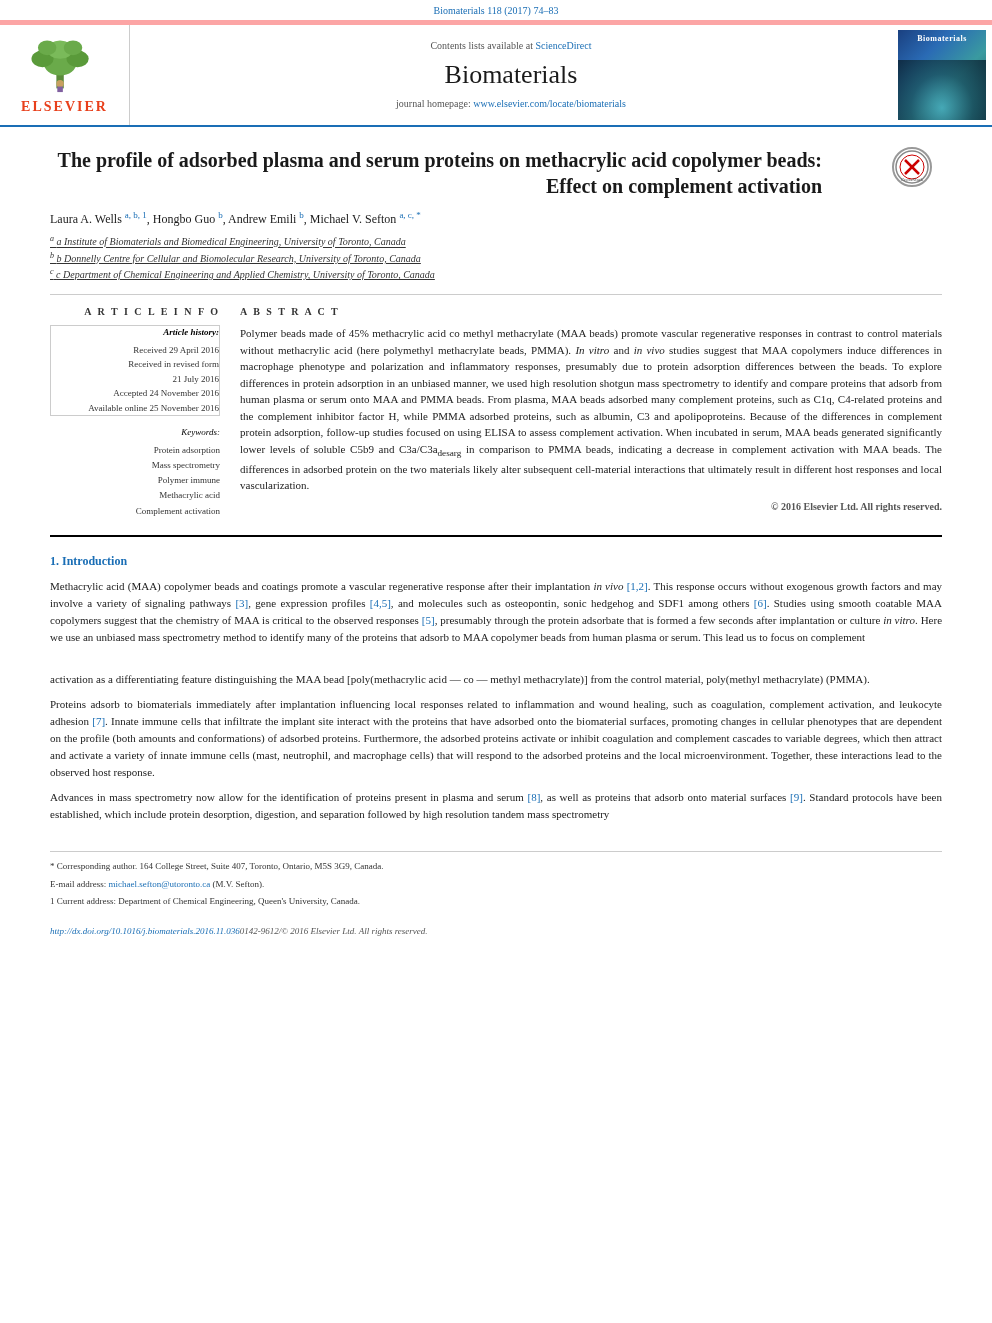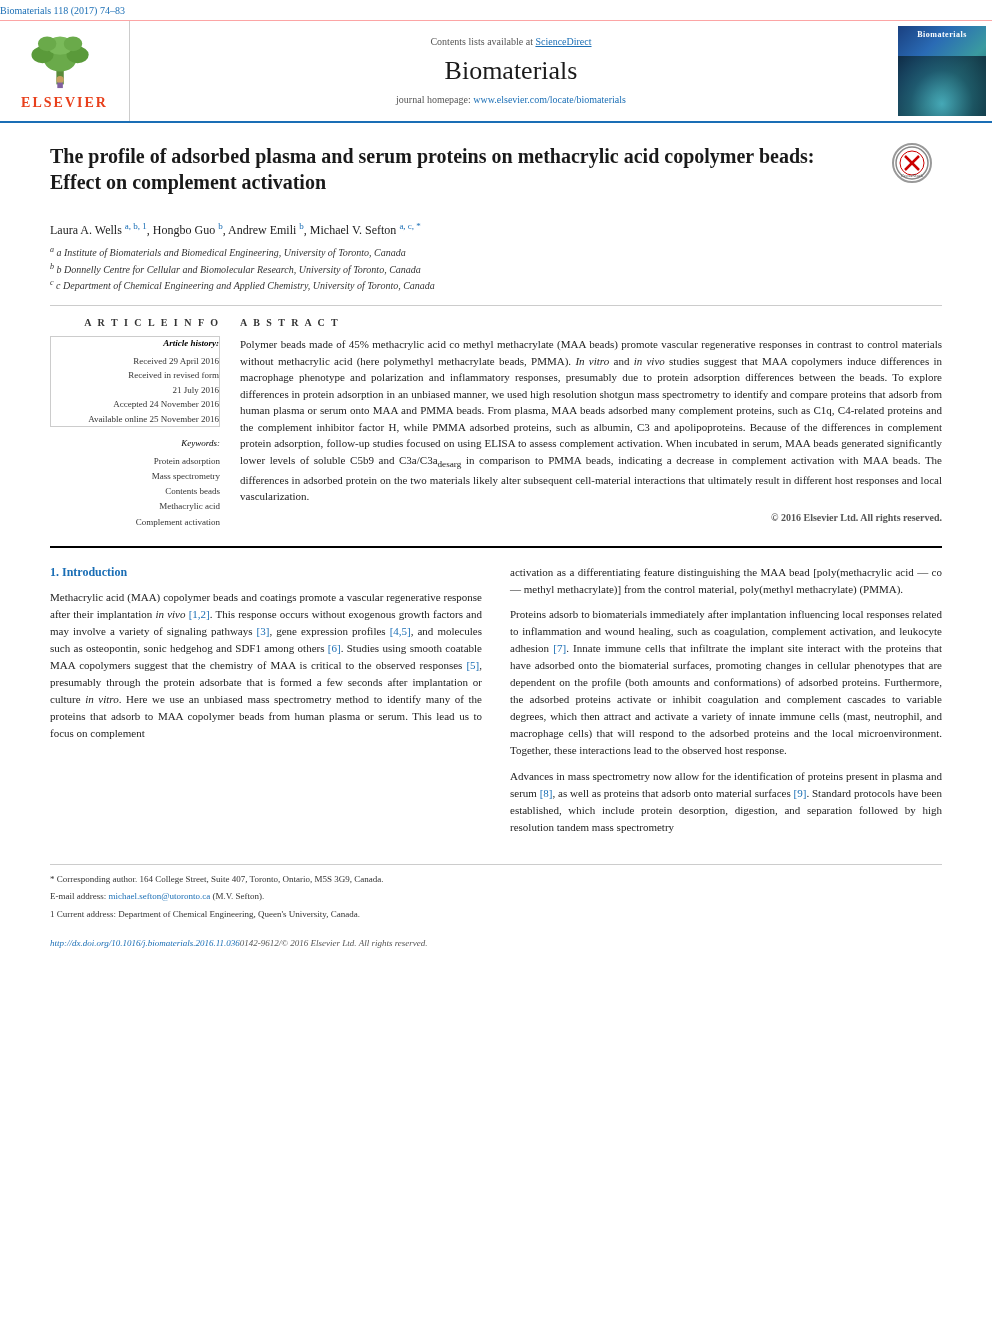--- a/index.html
+++ b/index.html
@@ -6,24 +6,25 @@
     body {
       font-family: 'Times New Roman', Times, serif;
       background: #fff;
       color: #000;
       width: 992px;
       min-height: 1323px;
       font-size: 12px;
       line-height: 1.4;
     }
     .top-bar {
+      text-align: center;
       font-size: 10px;
       color: #1a6eb5;
       padding: 4px 0 2px 0;
-      border-bottom: 1px solid #fca5a5;
+      border-bottom: 5px solid #fca5a5;
     }
     .header-section {
       display: flex;
       align-items: stretch;
       border-bottom: 2px solid #1a6eb5;
       padding: 0;
     }
     .header-left {
       width: 130px;
       display: flex;
@@ -57,21 +58,20 @@
       justify-content: center;
       padding: 10px;
     }
     .contents-line {
       font-size: 10px;
       color: #555;
       margin-bottom: 4px;
     }
     .contents-link {
       color: #1a6eb5;
-      text-decoration: underline;
     }
     .journal-title {
       font-size: 26px;
       color: #1a1a1a;
       font-weight: normal;
       margin-bottom: 4px;
     }
     .homepage-line {
       font-size: 10px;
       color: #555;
@@ -115,23 +115,24 @@
       opacity: 0.8;
     }
     .article-container {
       padding: 20px 50px 20px 50px;
     }
     .article-title {
       font-size: 20px;
       font-weight: bold;
       color: #1a1a1a;
       line-height: 1.3;
-      margin-bottom: 25px;
+      margin-bottom: 10px;
       padding-right: 60px;
       position: relative;
+      text-align: right;
     }
     .crossmark {
       position: absolute;
       right: 0;
       top: 0;
       width: 50px;
       height: 50px;
     }
     .crossmark-circle {
       width: 40px;
@@ -152,20 +153,21 @@
       font-size: 9px;
       vertical-align: super;
       color: #1a6eb5;
     }
     .affiliations {
       font-size: 10px;
       font-style: italic;
       color: #333;
       margin-bottom: 12px;
       line-height: 1.5;
+      text-decoration: underline;
     }
     .divider-line {
       border: none;
       border-top: 1px solid #ccc;
       margin: 10px 0;
     }
     .two-col {
       display: flex;
       gap: 20px;
       margin-top: 10px;
@@ -227,21 +229,22 @@
       margin-top: 6px;
       font-weight: bold;
     }
     .main-divider {
       border: none;
       border-top: 2px solid #000;
       margin: 16px 0;
     }
     .intro-section {
       display: flex;
-      gap: 28px;
+      gap: 17px;
+      flex-direction: column;
     }
     .intro-left {
       flex: 1;
     }
     .intro-right {
       flex: 1;
     }
     .section-title {
       font-size: 12px;
       font-weight: bold;
@@ -371,21 +374,21 @@
         <div class="info-item">Received 29 April 2016</div>
         <div class="info-item">Received in revised form</div>
         <div class="info-item">21 July 2016</div>
         <div class="info-item">Accepted 24 November 2016</div>
         <div class="info-item">Available online 25 November 2016</div>
       </div>
       <div class="keywords-box">
         <div class="keywords-title">Keywords:</div>
         <div class="keyword-item">Protein adsorption</div>
         <div class="keyword-item">Mass spectrometry</div>
-        <div class="keyword-item">Contents beads</div>
+        <div class="keyword-item">Polymer immune</div>
         <div class="keyword-item">Methacrylic acid</div>
         <div class="keyword-item">Complement activation</div>
       </div>
     </div>
 
     <div class="right-col">
       <div class="section-header">A B S T R A C T</div>
       <div class="abstract-text">
         Polymer beads made of 45% methacrylic acid co methyl methacrylate (MAA beads) promote vascular regenerative responses in contrast to control materials without methacrylic acid (here polymethyl methacrylate beads, PMMA). <em>In vitro</em> and <em>in vivo</em> studies suggest that MAA copolymers induce differences in macrophage phenotype and polarization and inflammatory responses, presumably due to protein adsorption differences between the beads. To explore differences in protein adsorption in an unbiased manner, we used high resolution shotgun mass spectrometry to identify and compare proteins that adsorb from human plasma or serum onto MAA and PMMA beads. From plasma, MAA beads adsorbed many complement proteins, such as C1q, C4-related proteins and the complement inhibitor factor H, while PMMA adsorbed proteins, such as albumin, C3 and apolipoproteins. Because of the differences in complement protein adsorption, follow-up studies focused on using ELISA to assess complement activation. When incubated in serum, MAA beads generated significantly lower levels of soluble C5b9 and C3a/C3a<sub>desarg</sub> in comparison to PMMA beads, indicating a decrease in complement activation with MAA beads. The differences in adsorbed protein on the two materials likely alter subsequent cell-material interactions that ultimately result in different host responses and local vascularization.
       </div>

